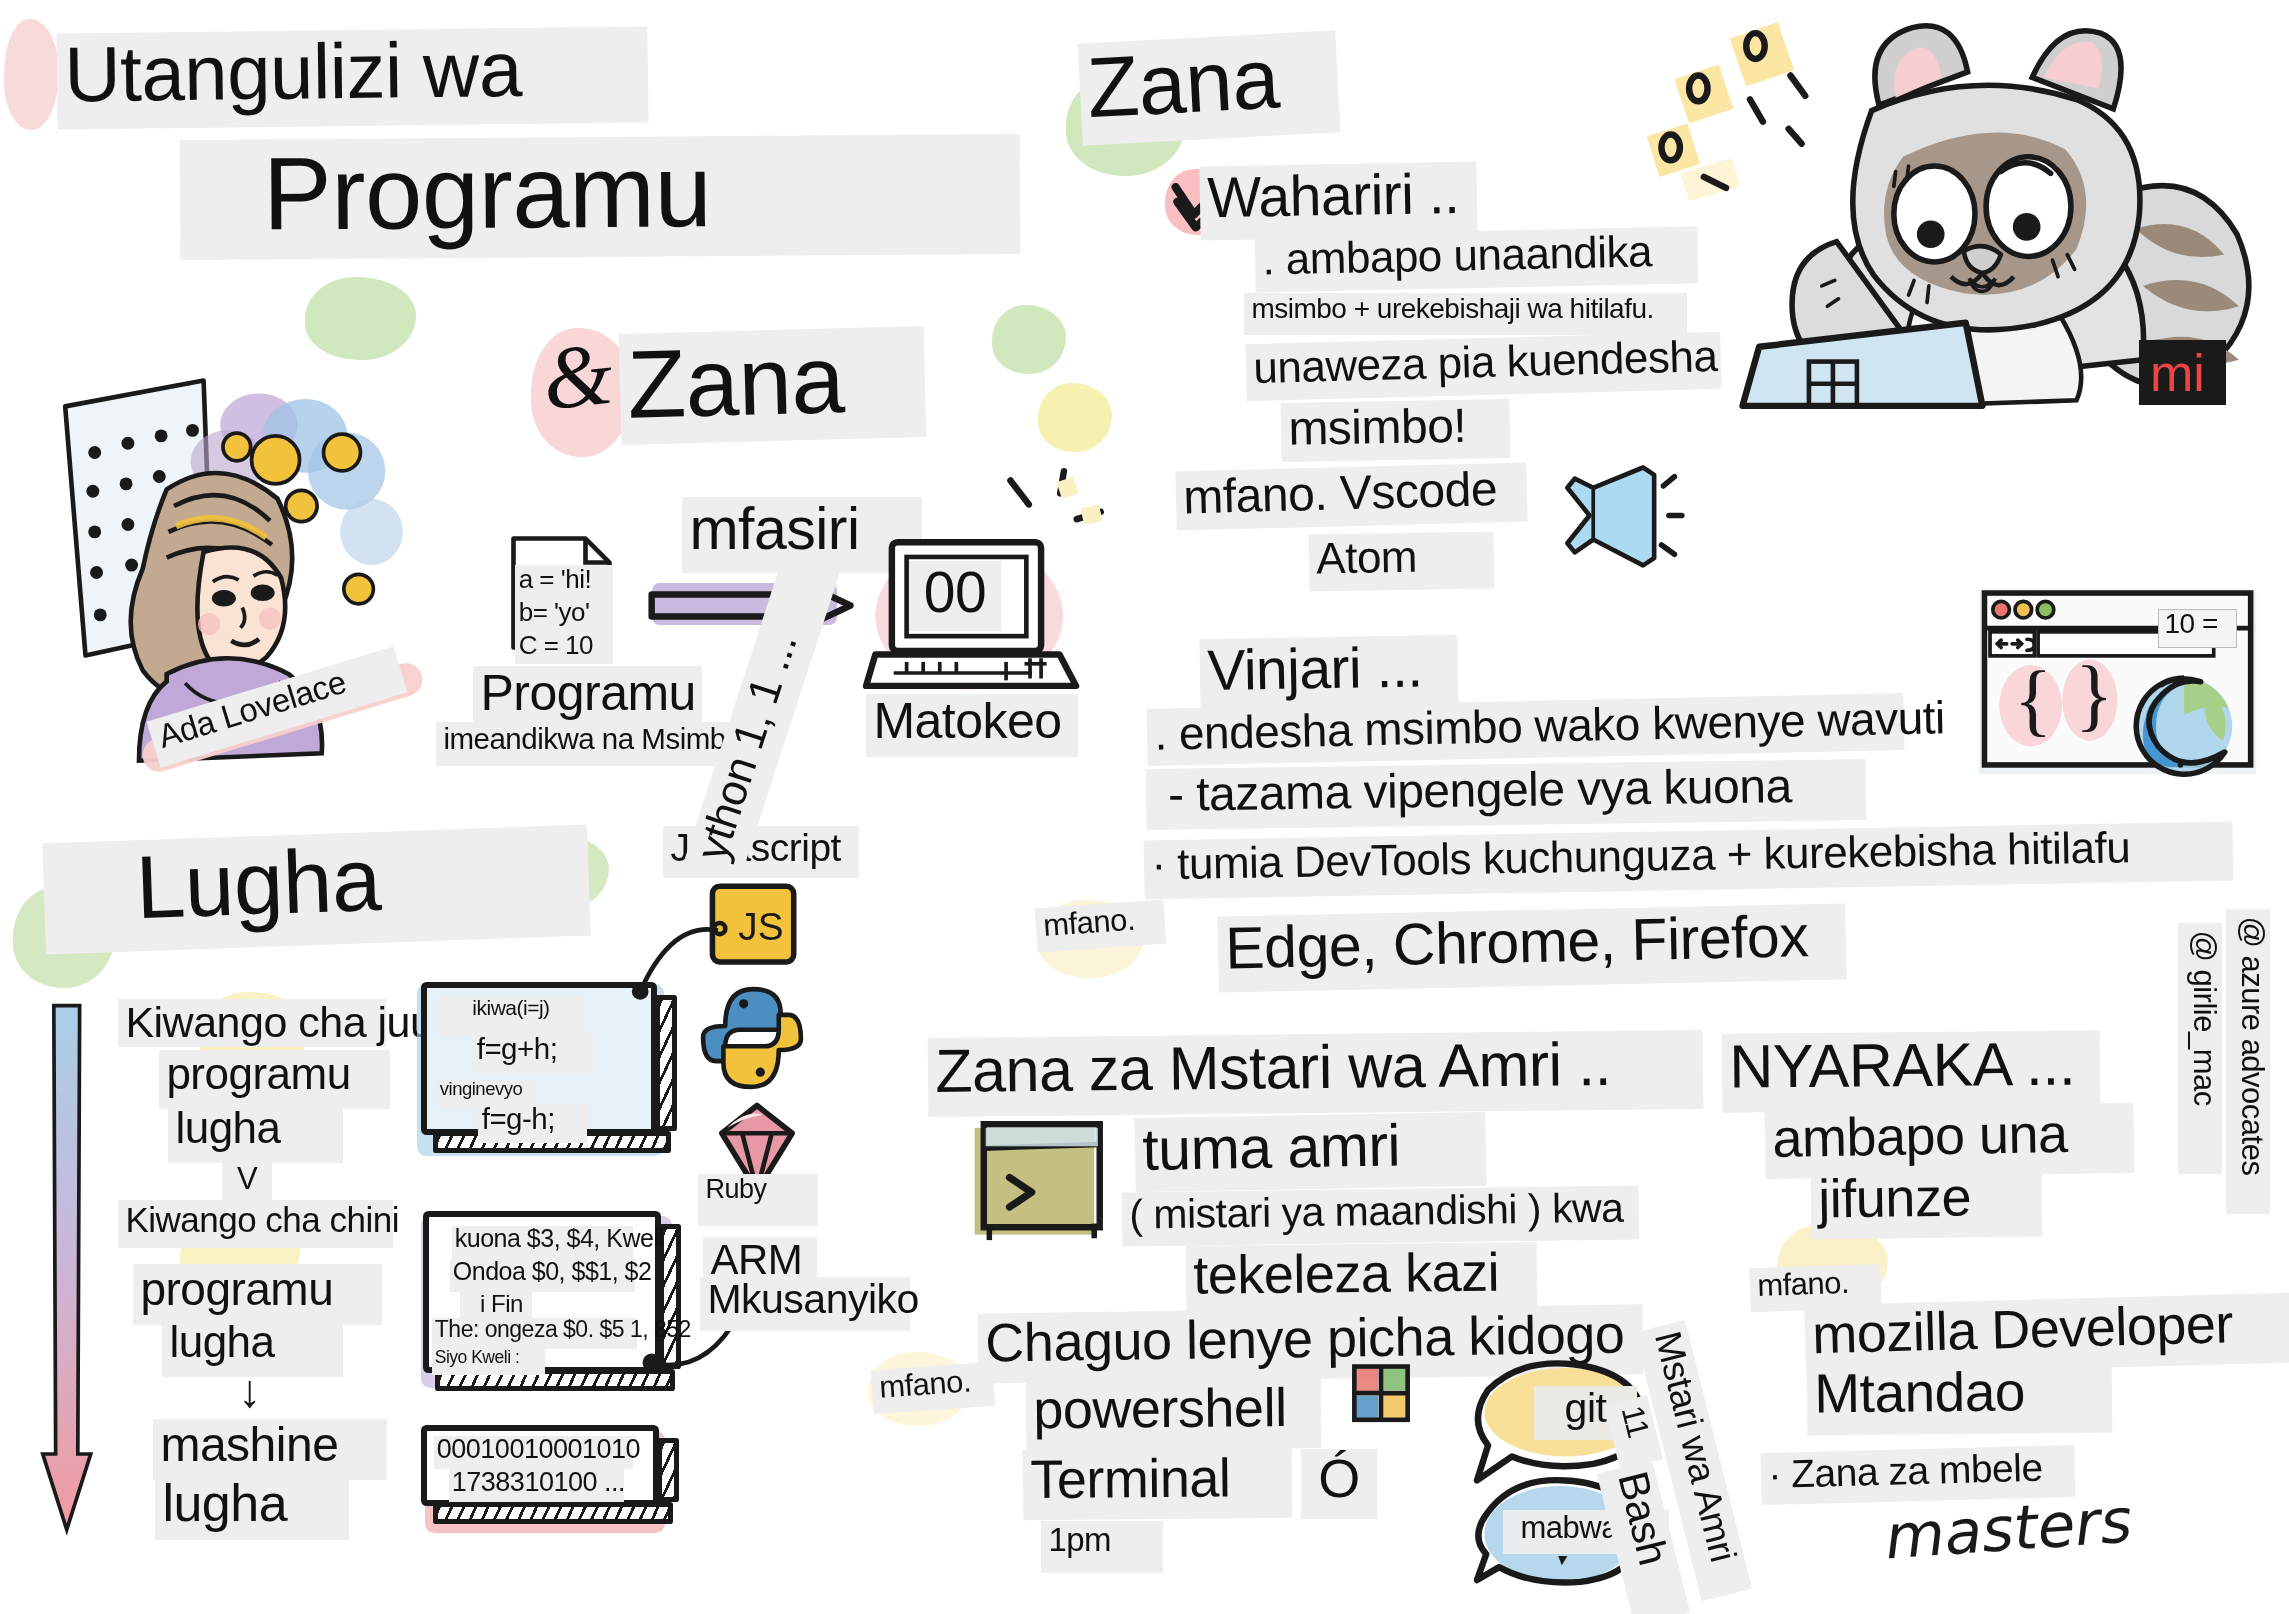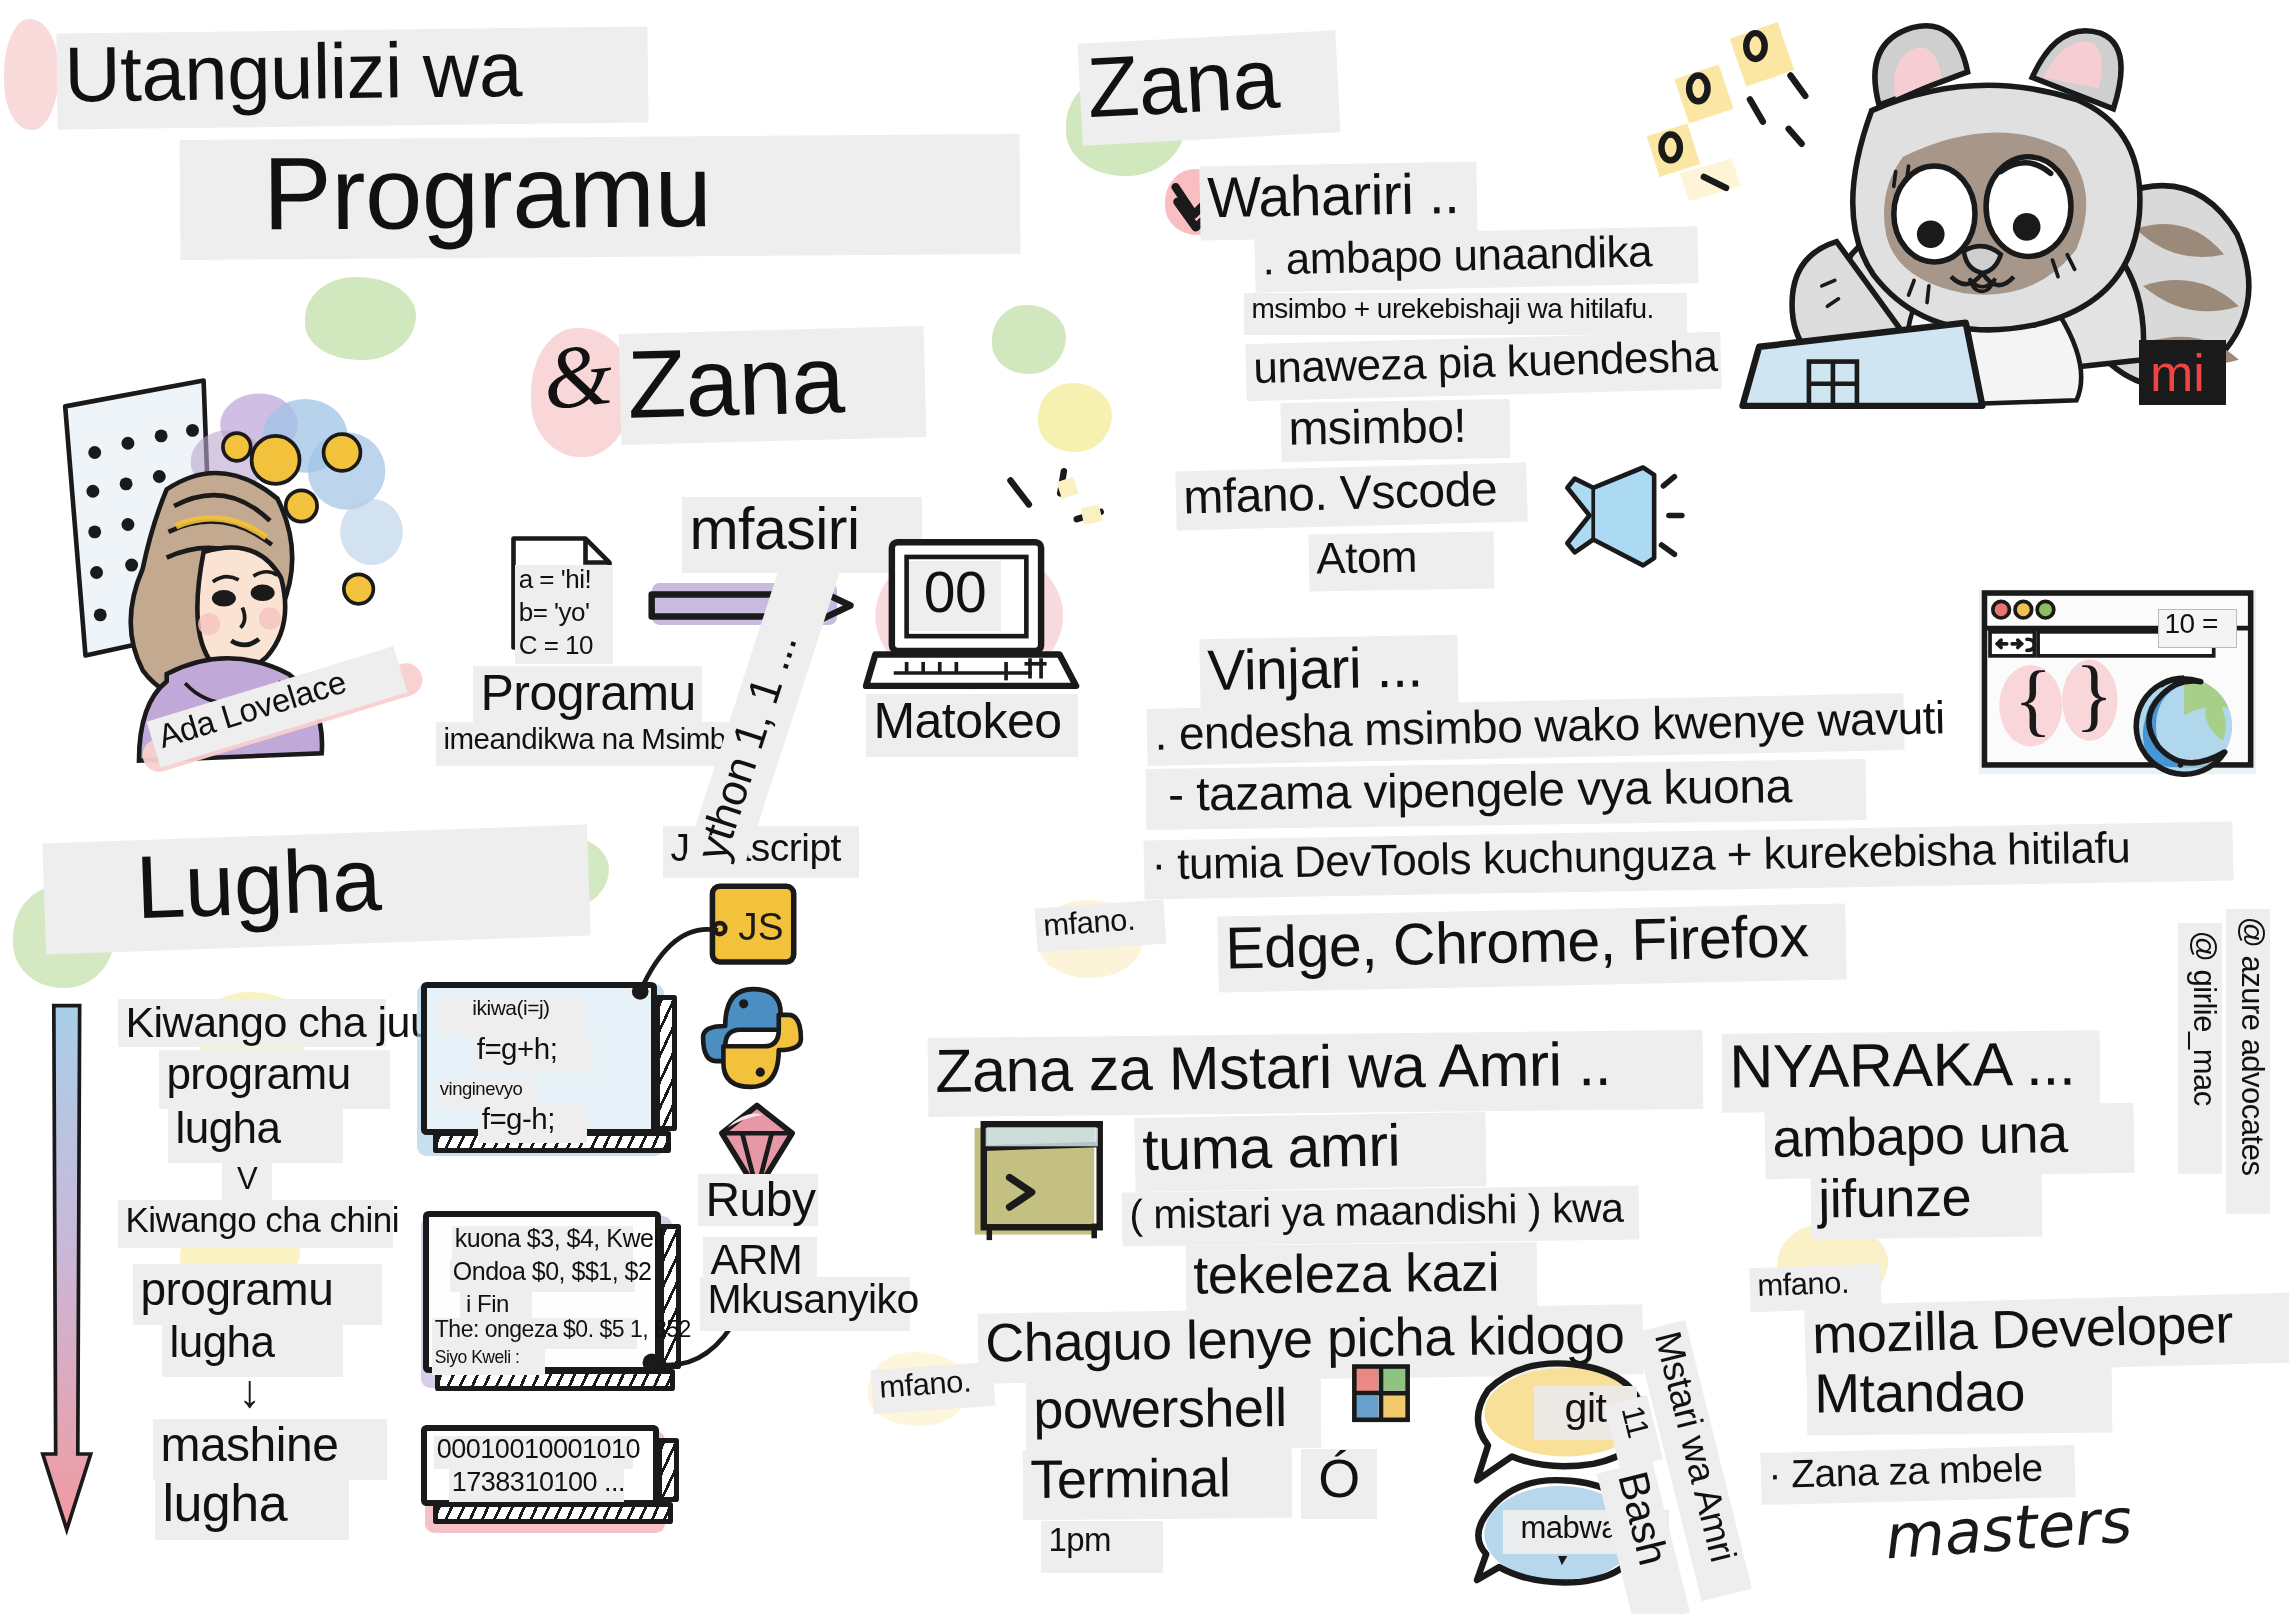--- a/index.html
+++ b/index.html
@@ -358,21 +358,21 @@
     <circle cx="74" cy="102" r="5" fill="#1a1a1a"></circle>
   </svg>
   <div class="chip s-h3" style="left:685px;top:858px;width:323px;height:59px;font-size:44px;transform:rotate(-72deg);transform-origin:left top;">ython 1, 1 ...</div>
   <svg style="position:absolute;left:707px;top:1098px;width:100px;height:102px;" viewBox="0 0 108 110">
     <path d="M16 38 L54 8 L92 38 L54 100 Z" fill="#e38d9c" opacity=".9"></path>
     <path d="M16 38 L54 8 L92 38 L54 100 Z" fill="none" stroke="#1a1a1a" stroke-width="6" stroke-linejoin="round"></path>
     <path d="M16 38 L92 38" stroke="#1a1a1a" stroke-width="5"></path>
     <path d="M38 38 L54 100 L70 38" fill="none" stroke="#1a1a1a" stroke-width="5"></path>
     <path d="M22 32 q20 -20 38 -14 q-22 4 -38 14 Z" fill="#fae4e8"></path>
   </svg>
-  <div class="chip s-body" style="left:698px;top:1174px;width:120px;height:52px;font-size:48px;">Ruby</div>
+  <div class="chip s-body" style="left:698px;top:1174px;width:120px;height:52px;font-size:27px;">Ruby</div>
 
   <div class="wash" style="left:417px;top:984px;width:247px;height:172px;background:#a9cfe8;opacity:.65;"></div>
   <div class="card" style="left:421px;top:982px;width:236px;height:153px;background:#e7f2f8;">
     <div class="sidebar-h"></div>
     <div class="shadowbar"></div>
   </div>
   <div class="chip s-sm" style="left:437px;top:997px;width:148px;height:39px;font-size:21px;padding:0 3.7px;text-align:center;">ikiwa(i=j)</div>
   <div class="chip s-sm" style="left:473px;top:1034px;width:120px;height:39px;font-size:29.5px;padding:0 3.7px;">f=g+h;</div>
   <div class="chip s-tiny" style="left:437px;top:1080px;width:100px;height:28px;font-size:18.5px;padding:0 2.8px;">vinginevyo</div>
   <div class="chip s-sm" style="left:478px;top:1104px;width:109px;height:39px;font-size:29.5px;padding:0 3.7px;">f=g-h;</div>
@@ -383,21 +383,21 @@
     <circle cx="150" cy="6" r="6" fill="none" stroke="#1a1a1a" stroke-width="5"></circle>
   </svg>
 
   <div class="wash" style="left:421px;top:1216px;width:251px;height:172px;background:#bfaedb;opacity:.6;"></div>
   <div class="card" style="left:423px;top:1211px;width:238px;height:162px;background:#fefefe;">
     <div class="sidebar-h"></div>
     <div class="shadowbar"></div>
   </div>
   <div class="chip s-xs" style="left:452px;top:1226px;width:181px;height:33px;font-size:25px;padding:0 2.8px;">kuona $3, $4, Kweli</div>
   <div class="chip s-xs" style="left:450px;top:1259px;width:185px;height:33px;font-size:25px;padding:0 2.8px;">Ondoa $0, $$1, $2</div>
-  <div class="chip s-xs" style="left:460px;top:1292px;width:72px;height:31px;font-size:24px;padding:0 6px;">i Fin</div>
+  <div class="chip s-xs" style="left:460px;top:1292px;width:72px;height:31px;font-size:24px;padding:0 20px;">i Fin</div>
   <div class="chip s-xs" style="left:432px;top:1318px;width:205px;height:31px;font-size:23px;padding:0 2.8px;">The: ongeza $0. $5 1, 852</div>
   <div class="chip s-tiny" style="left:432px;top:1349px;width:113px;height:26px;font-size:17.5px;padding:0 2.8px;">Siyo Kweli :</div>
   <svg style="position:absolute;left:637px;top:1274px;width:129px;height:102px;" viewBox="0 0 140 110">
     <path d="M14 96 q60 14 96 -52" fill="none" stroke="#1a1a1a" stroke-width="5"></path>
     <circle cx="16" cy="96" r="10" fill="#1a1a1a"></circle>
   </svg>
   <div class="chip s-h3" style="left:703px;top:1237px;width:114px;height:52px;font-size:42px;">ARM</div>
   <div class="chip s-h3" style="left:700px;top:1277px;width:210px;height:54px;font-size:41px;">Mkusanyiko</div>
 
   <div class="wash" style="left:425px;top:1431px;width:240px;height:102px;background:#f29aa0;opacity:.6;"></div>

